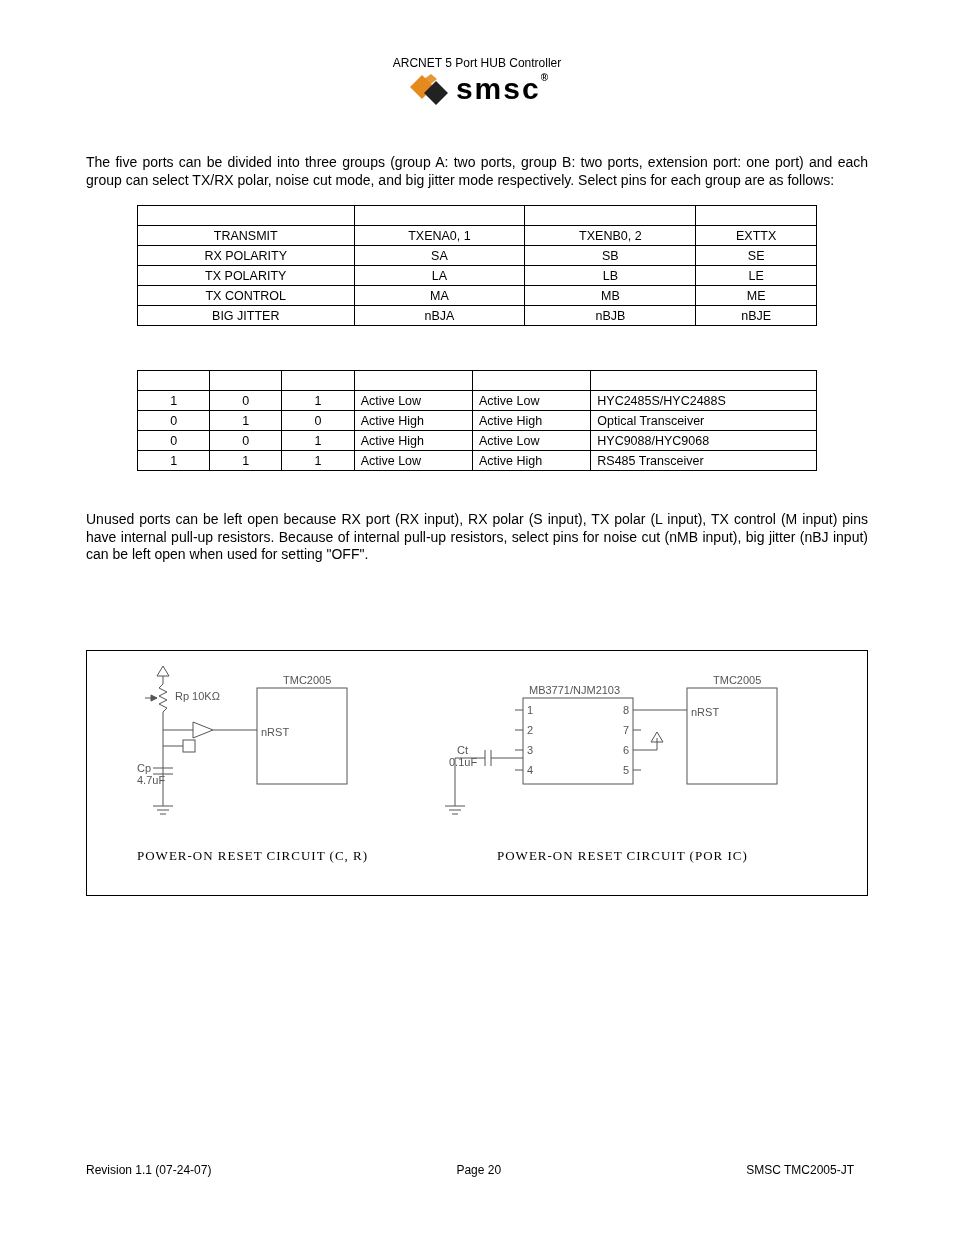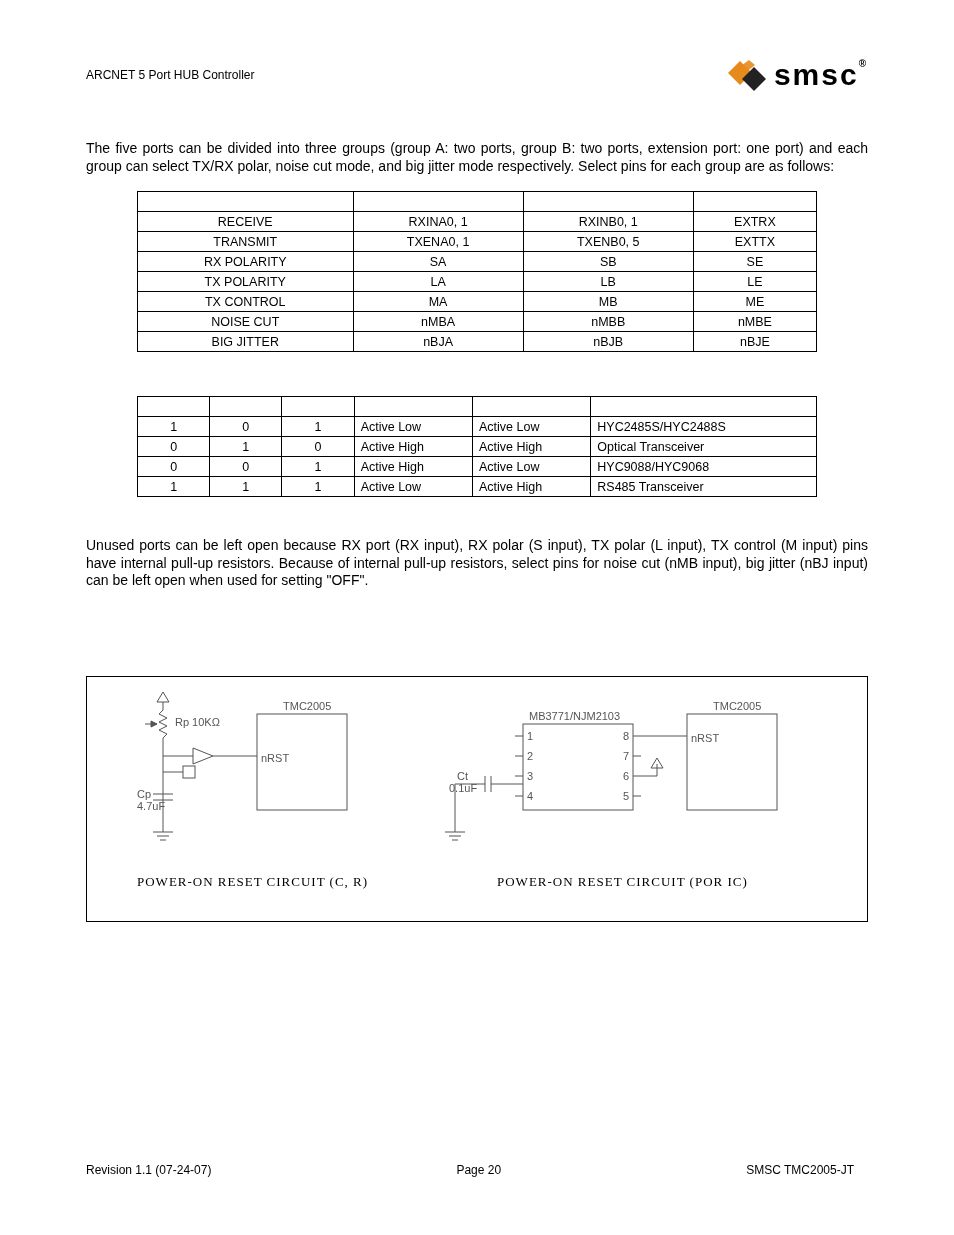--- a/index.html
+++ b/index.html
@@ -15,20 +15,21 @@
     height: 1235px;
     padding: 56px 86px 40px 86px;
     box-sizing: border-box;
     position: relative;
   }
   .header {
     display: flex;
     justify-content: space-between;
     align-items: center;
     margin-bottom: 46px;
+    flex-direction: column;
   }
   .header-title {
     font-size: 12px;
   }
   .logo {
     display: flex;
     align-items: center;
   }
   .logo-text {
     font-size: 30px;
@@ -129,54 +130,42 @@
 
   <table class="table1">
     <tbody id="t1body">
         <tr>
           <td></td>
           <td></td>
           <td></td>
           <td></td>
         </tr>
         <tr>
-          <td>RECEIVE</td>
-          <td>RXINA0, 1</td>
-          <td>RXINB0, 1</td>
-          <td>EXTRX</td>
-        </tr>
-        <tr>
           <td>TRANSMIT</td>
           <td>TXENA0, 1</td>
-          <td>TXENB0, 5</td>
+          <td>TXENB0, 2</td>
           <td>EXTTX</td>
         </tr>
         <tr>
           <td>RX POLARITY</td>
           <td>SA</td>
           <td>SB</td>
           <td>SE</td>
         </tr>
         <tr>
           <td>TX POLARITY</td>
           <td>LA</td>
           <td>LB</td>
           <td>LE</td>
         </tr>
         <tr>
           <td>TX CONTROL</td>
           <td>MA</td>
           <td>MB</td>
           <td>ME</td>
-        </tr>
-        <tr>
-          <td>NOISE CUT</td>
-          <td>nMBA</td>
-          <td>nMBB</td>
-          <td>nMBE</td>
         </tr>
         <tr>
           <td>BIG JITTER</td>
           <td>nBJA</td>
           <td>nBJB</td>
           <td>nBJE</td>
         </tr>
       </tbody>
   </table>
 

